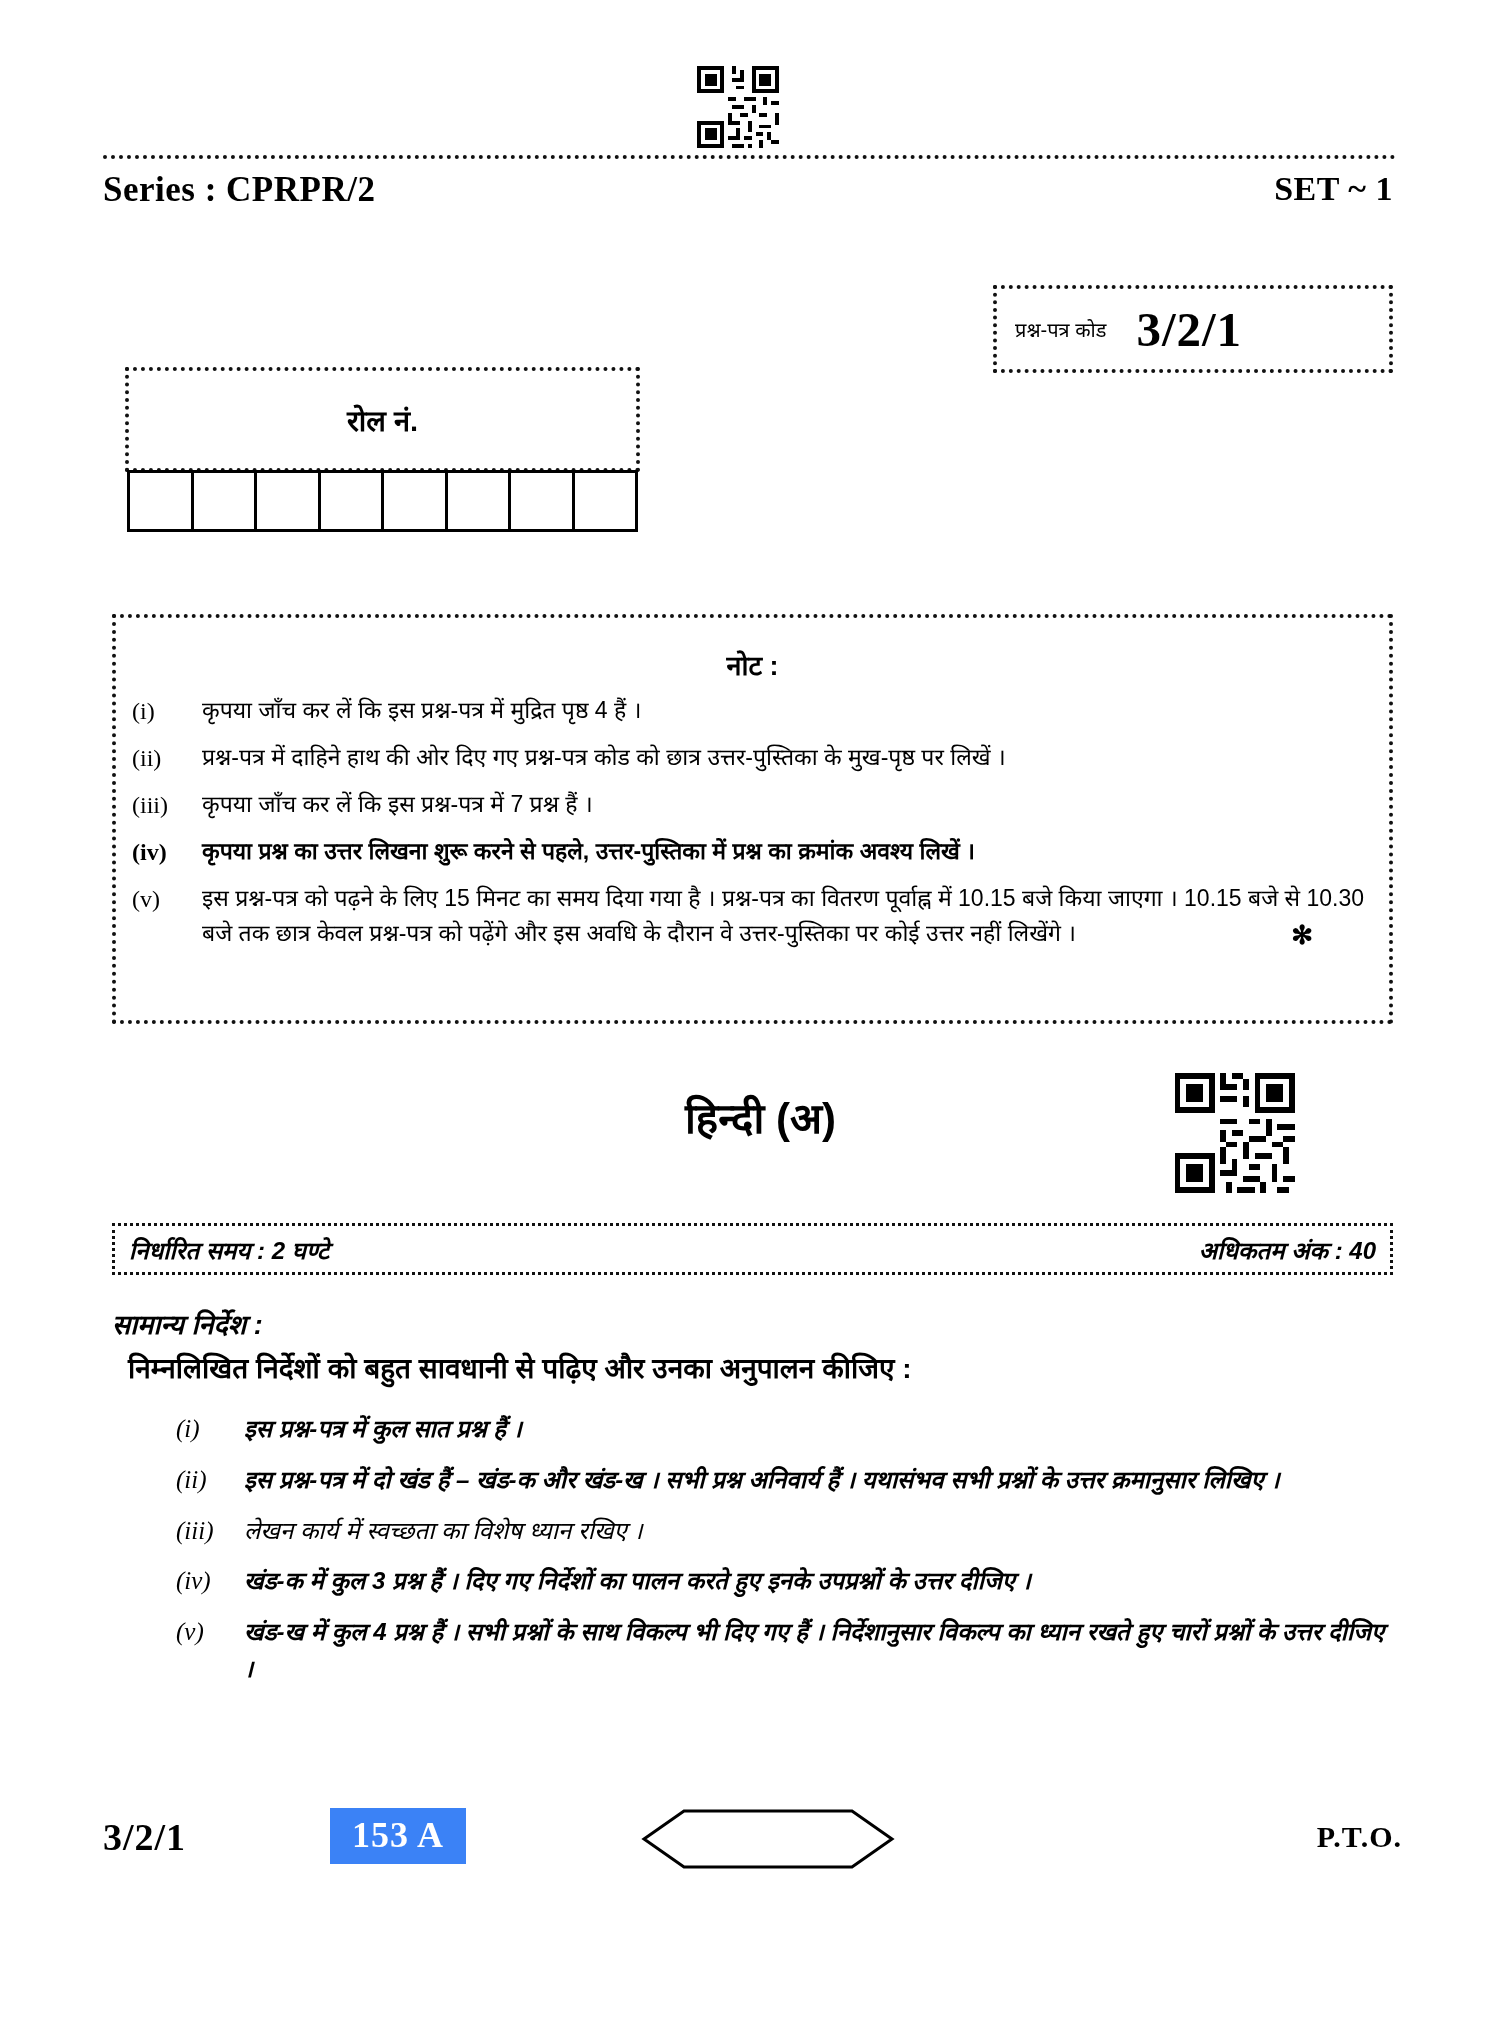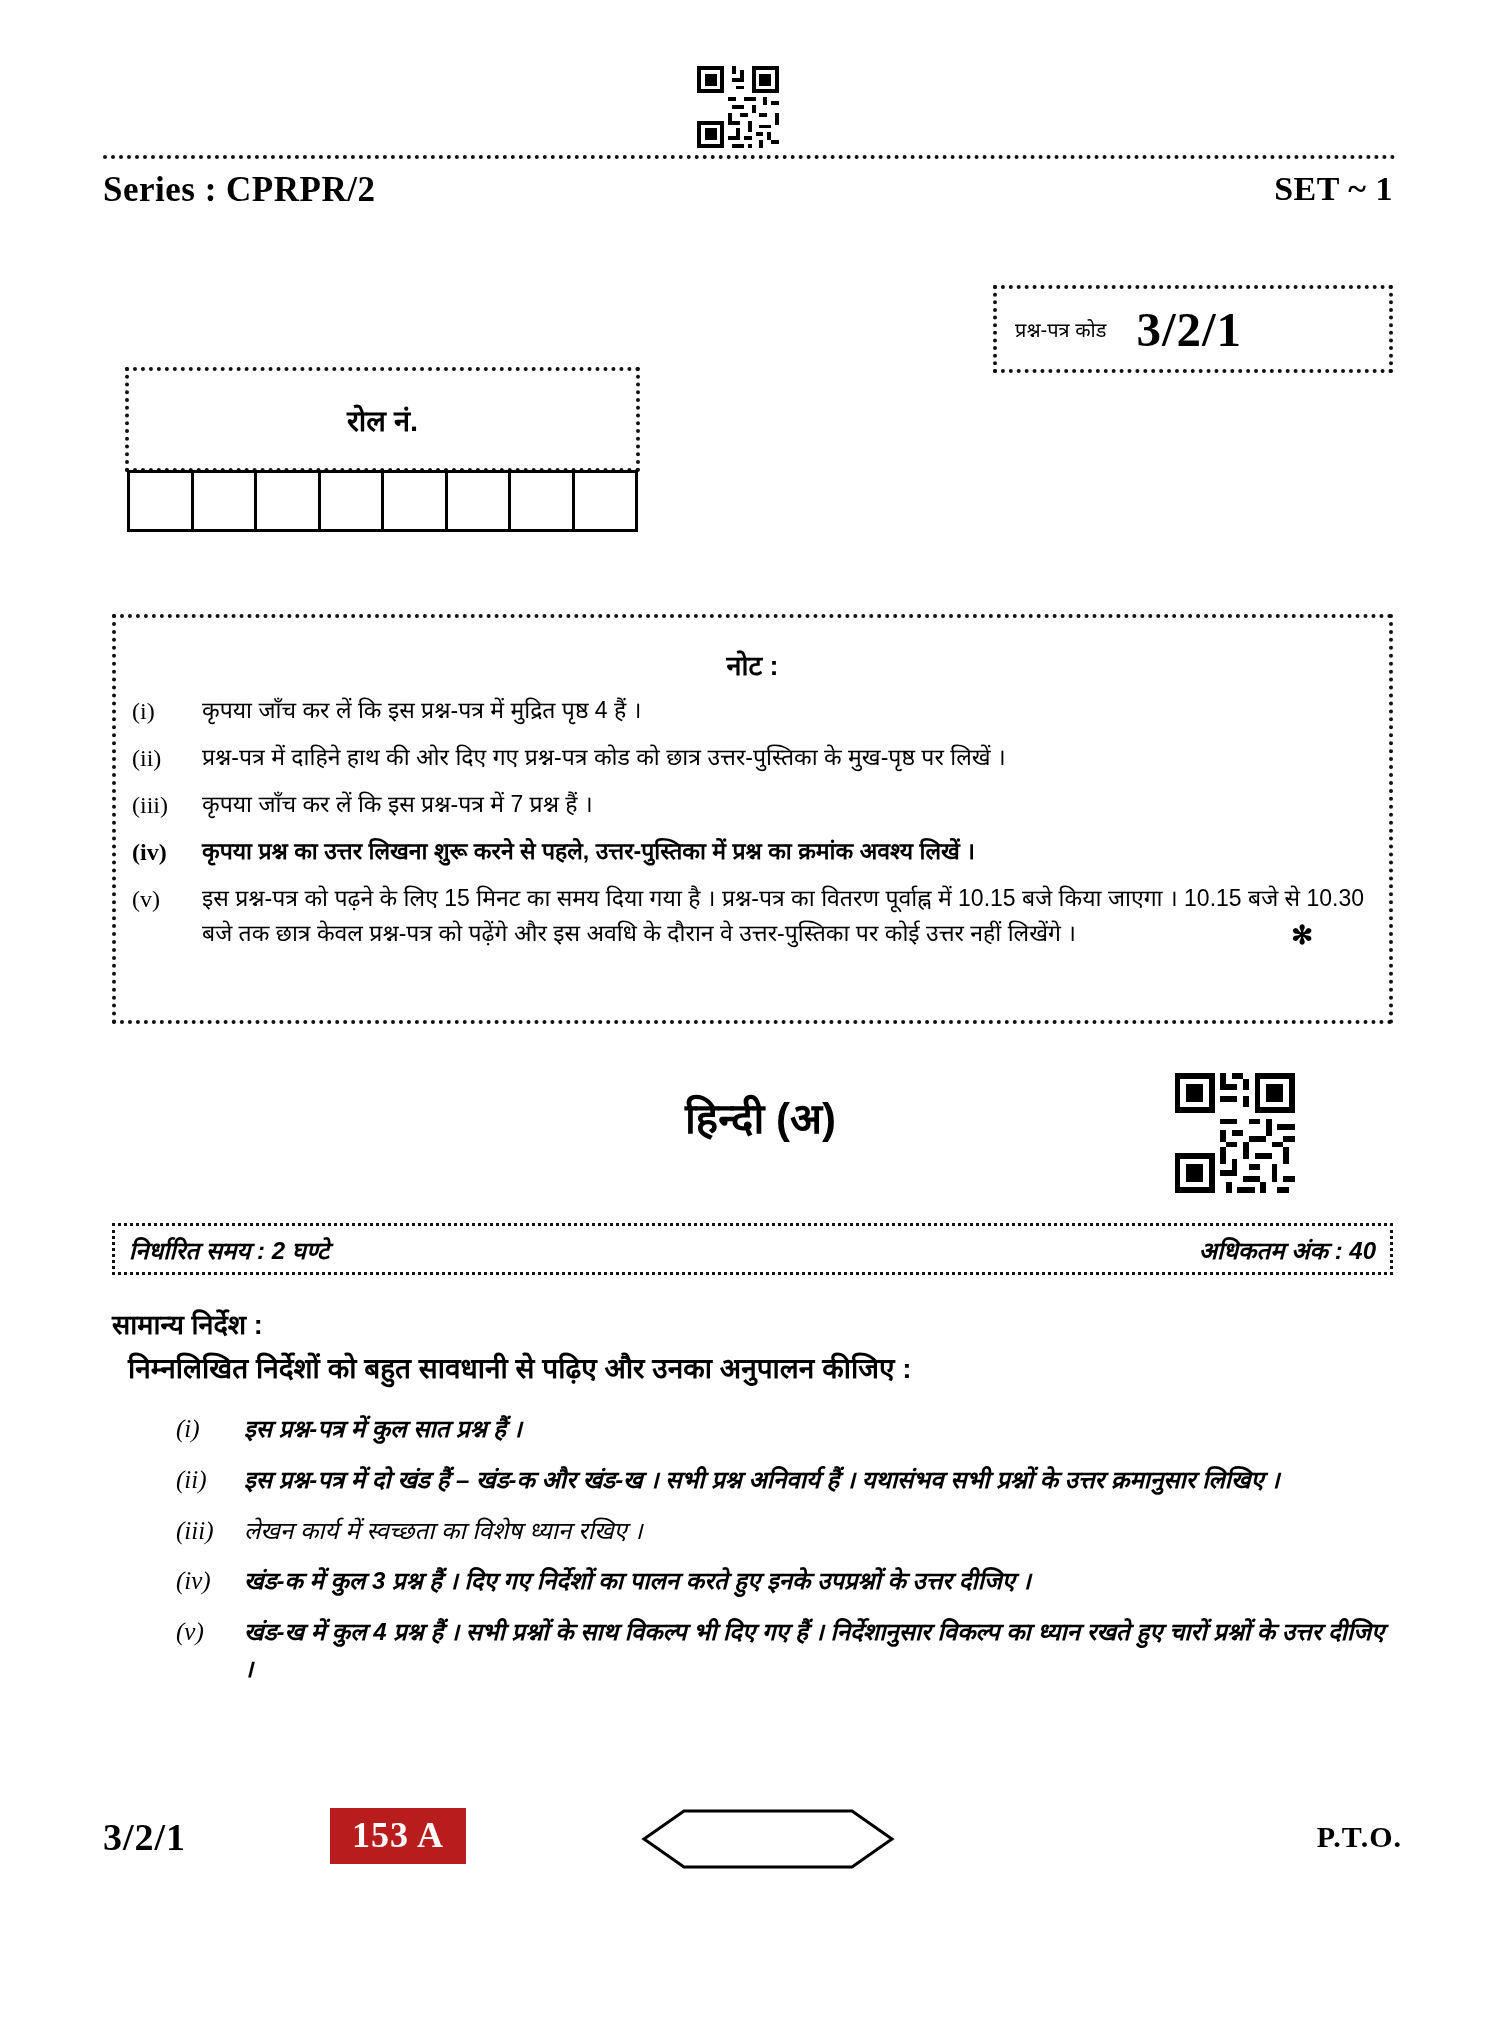--- a/index.html
+++ b/index.html
@@ -131,21 +131,21 @@
   }
   .tm-left,.tm-right{
     font-family:"Liberation Sans", sans-serif;
     font-size:24px;font-style:italic;font-weight:bold;
   }
 
   
   .gi-title{
     position:absolute;left:112px;top:1305px;
     font-family:"Liberation Sans", sans-serif;
-    font-size:27px;font-weight:bold;
+    font-size:27px;font-weight:bold;font-style:italic;
   }
   .gi-sub{
     position:absolute;left:128px;top:1348px;
     font-family:"Liberation Sans", sans-serif;
     font-size:28px;font-weight:bold;
   }
   .gi-list{
     position:absolute;left:176px;top:1410px;width:1220px;
   }
   .gi-row{
@@ -161,21 +161,21 @@
   .gi-row .txt{flex:1;}
   .gi-row.plain .txt{font-weight:normal;}
 
   
   .f-code{
     position:absolute;left:103px;top:1815px;
     font-size:38px;font-weight:bold;letter-spacing:1px;
   }
   .f-badge{
     position:absolute;left:330px;top:1808px;
-    background:#b91c1c;color:#fff;
+    background:#3b82f6;color:#fff;
     font-size:36px;font-weight:bold;
     padding:6px 22px 8px 22px;letter-spacing:1px;
   }
   .f-page{
     position:absolute;left:640px;top:1808px;width:256px;height:62px;
   }
   .f-page-txt{
     position:absolute;left:640px;top:1808px;width:256px;height:62px;
     display:flex;align-items:center;justify-content:center;
     font-size:30px;

